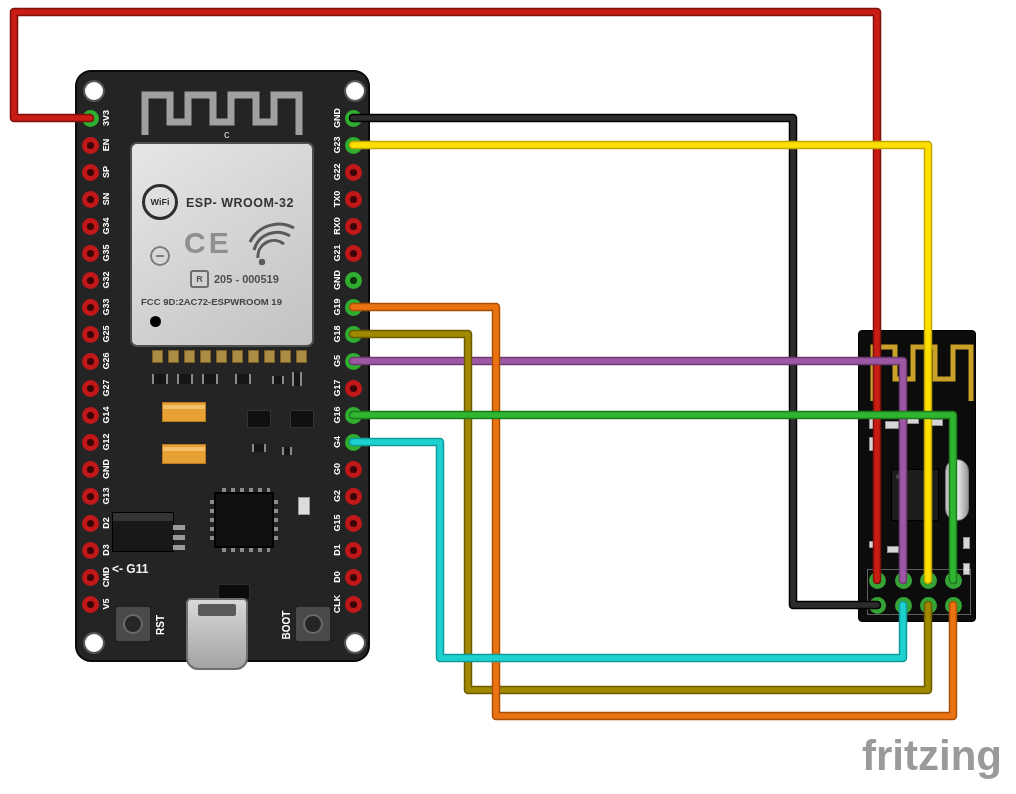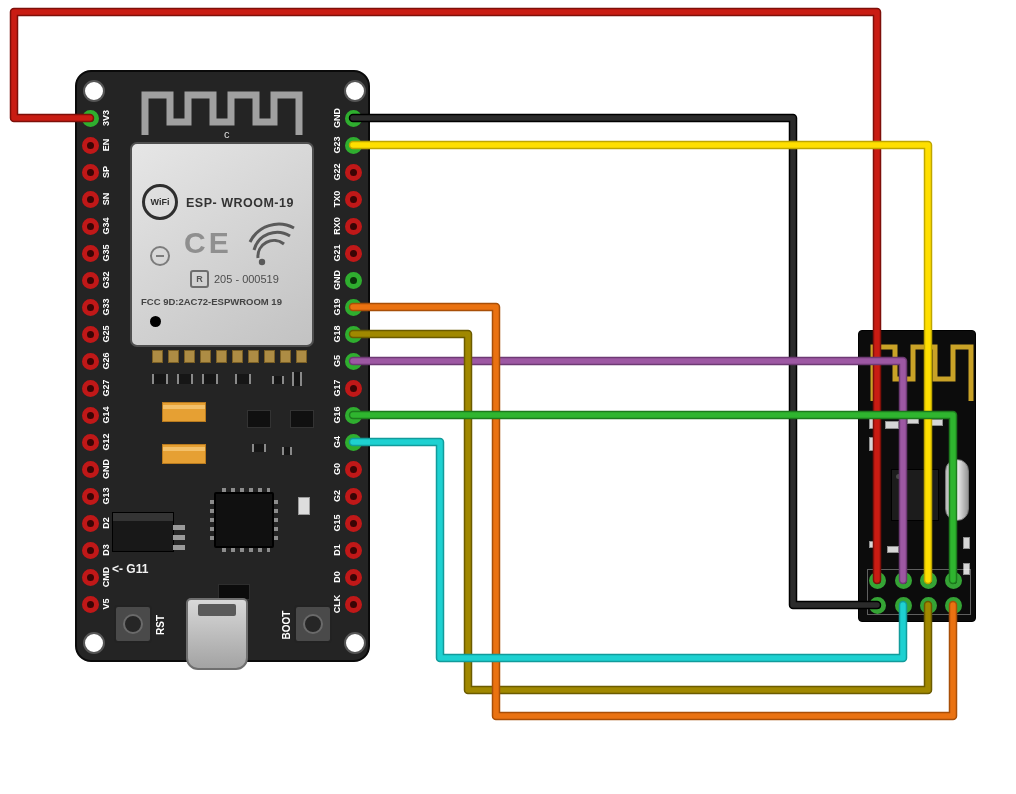--- a/index.html
+++ b/index.html
@@ -27,21 +27,21 @@
     border:3px solid #2e2e2e; border-radius:50%; box-sizing:border-box;
     display:flex; align-items:center; justify-content:center;
     font-size:9px; font-weight:bold; color:#2e2e2e;
   }
   .model-label { position:absolute; left:54px; top:52px; font-size:12.5px; font-weight:bold; color:#333; letter-spacing:0.5px; }
   .ce-mark { position:absolute; left:52px; top:82px; font-size:30px; font-weight:bold; color:#8f8f8f; letter-spacing:3px; }
   .cert-circle { position:absolute; left:18px; top:102px; width:20px; height:20px; border:2px solid #7c7c7c; border-radius:50%; box-sizing:border-box; }
   .cert-circle::after { content:""; position:absolute; left:4px; top:7px; width:8px; height:2px; background:#7c7c7c; }
   .reg-row { position:absolute; left:58px; top:126px; display:flex; align-items:center; gap:5px; }
   .reg-box { border:2px solid #6e6e6e; border-radius:3px; width:15px; height:14px; font-size:9px; font-weight:bold; color:#555; display:flex; align-items:center; justify-content:center; }
-  .cert-number { font-size:11px; font-weight:normal; color:#4d4d4d; }
+  .cert-number { font-size:11px; font-weight:bold; color:#4d4d4d; }
   .fcc-line { position:absolute; left:9px; top:152px; font-size:9.5px; font-weight:bold; color:#444; white-space:nowrap; }
   .shield-dot { position:absolute; left:18px; top:172px; width:11px; height:11px; border-radius:50%; background:#000; }
   .c-mark { position:absolute; left:147px; top:56px; color:#ddd; font-size:11px; }
   .gold-pad { position:absolute; width:11px; height:13px; background:#ad8c44; border:1px solid #7a5f25; box-sizing:border-box; }
   .smd { position:absolute; background:#161616; border-left:2px solid #8a8a8a; border-right:2px solid #8a8a8a; box-sizing:border-box; }
   .orange-cap { position:absolute; width:44px; height:20px; background:#e6a033; border:1px solid #b97b1f; box-sizing:border-box; }
   .orange-cap::after { content:""; position:absolute; left:0; top:2px; width:100%; height:4px; background:#f3c069; }
   .transistor { position:absolute; width:24px; height:18px; background:#101010; border:1px solid #333; box-sizing:border-box; }
   .qfn-chip { position:absolute; left:137px; top:420px; width:60px; height:56px; background:#101010; border:2px solid #000; border-radius:2px; box-sizing:border-box; }
   .qpins-v { position:absolute; top:6px; width:4px; height:44px; background:repeating-linear-gradient(180deg,#8c8c8c 0 4px, transparent 4px 9px); }
@@ -94,21 +94,21 @@
     <div class="hole" style="left:6px; top:560px;"></div>
     <div class="hole" style="left:267px; top:560px;"></div>
 
     <svg style="position:absolute; left:60px; top:15px;" width="180" height="60">
       <polyline points="8,48 8,8 33,8 33,35 51,35 51,8 76,8 76,35 94,35 94,8 119,8 119,35 137,35 137,8 162,8 162,48" fill="none" stroke="#a0a0a0" stroke-width="7"></polyline>
     </svg>
     <span class="c-mark">c</span>
 
     <div class="shield">
       <div class="wifi-logo">WiFi</div>
-      <span class="model-label">ESP- WROOM-19</span>
+      <span class="model-label">ESP- WROOM-32</span>
       <div class="cert-circle"></div>
       <span class="ce-mark">CE</span>
       <svg style="position:absolute; left:112px; top:78px;" width="52" height="46">
         <g fill="none" stroke="#5a5a5a" stroke-width="3">
           <path d="M14 36 A16 16 0 0 1 40 22"></path>
           <path d="M10 28 A24 24 0 0 1 46 14"></path>
           <path d="M6 20 A32 32 0 0 1 50 6"></path>
         </g>
         <circle cx="18" cy="40" r="3.2" fill="#5a5a5a"></circle>
       </svg>
@@ -305,13 +305,14 @@
       <g>
         <polyline points="353,442 440,442 440,658 903,658 903,605" fill="none" stroke="#129b9b" stroke-width="8.5" stroke-linecap="round" stroke-linejoin="round"></polyline>
         <polyline points="353,442 440,442 440,658 903,658 903,605" fill="none" stroke="#1ed1d1" stroke-width="5.5" stroke-linecap="round" stroke-linejoin="round"></polyline>
       </g>
       <g>
         <polyline points="353,415 953,415 953,580" fill="none" stroke="#1d7a1d" stroke-width="8.5" stroke-linecap="round" stroke-linejoin="round"></polyline>
         <polyline points="353,415 953,415 953,580" fill="none" stroke="#2fb52f" stroke-width="5.5" stroke-linecap="round" stroke-linejoin="round"></polyline>
       </g>
     </svg>
 
+  <div class="watermark">fritzing</div>
 </div>
 
 </body></html>

